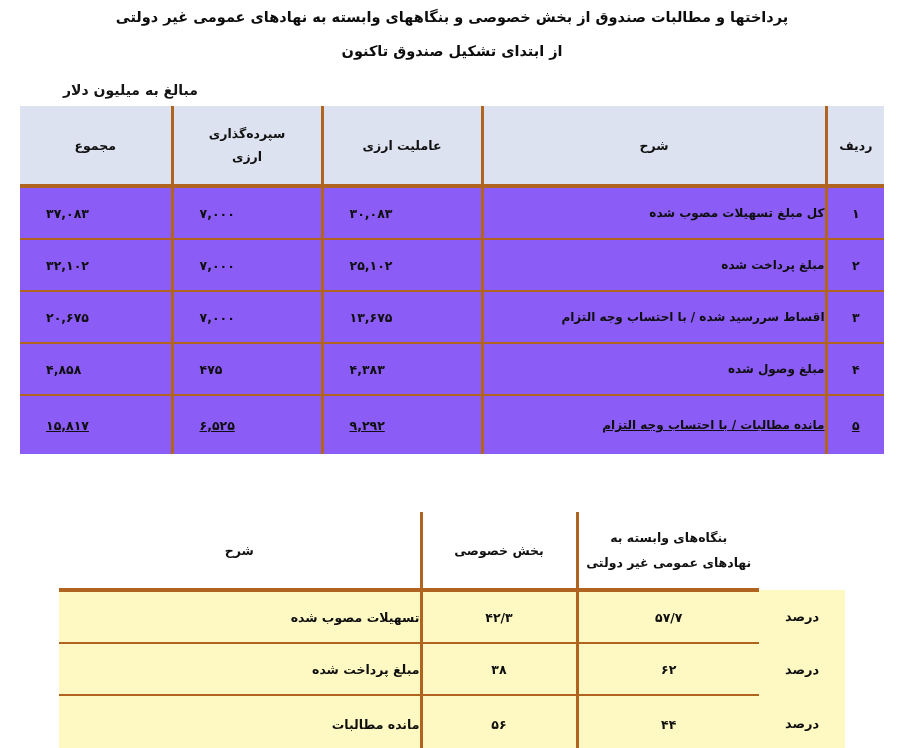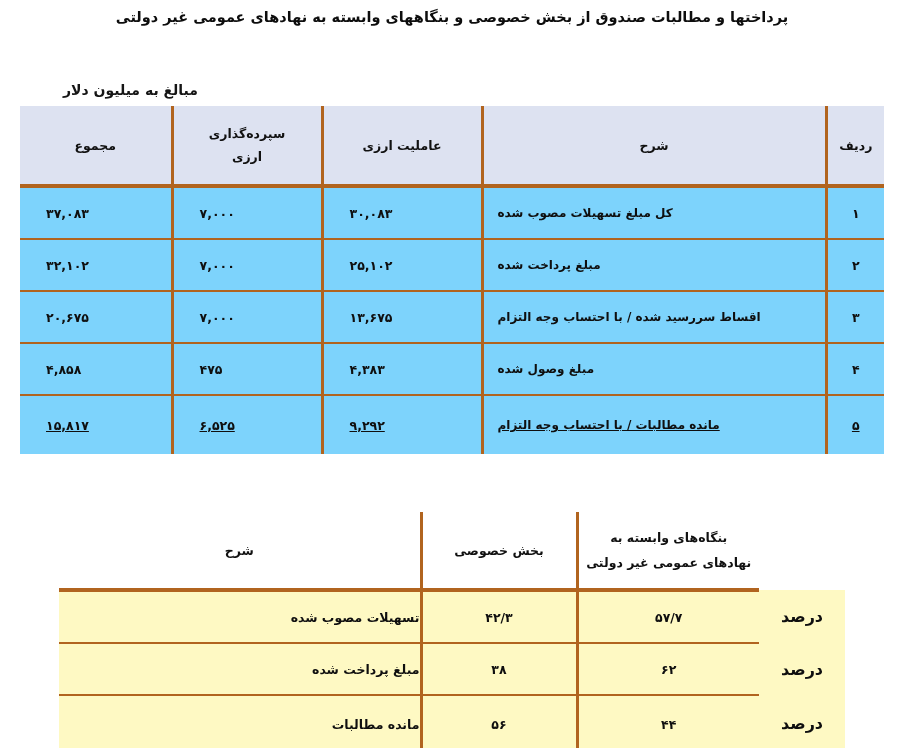--- a/index.html
+++ b/index.html
@@ -88,21 +88,21 @@
   #table-one thead th.col-desc {
     font-size: 12.5px;
   }
   #table-one tbody td {
     height: 50px;
     font-size: 12.5px;
     font-weight: bold;
     color: #0f0f0f;
     border-bottom: 2px solid #b1641f;
     border-left: 3px solid #b1641f;
-    background: #7dd3fc;
+    background: #8b5cf6;
   }
   #table-one tbody tr:last-child td {
     border-bottom: none;
     height: 58px;
     text-decoration: underline;
   }
   #table-one tbody td.col-sum {
     border-left: none;
   }
   #table-one tbody td.col-desc {
@@ -113,21 +113,21 @@
   }
   #table-one tbody td.col-num {
     padding-left: 26px;
     text-align: left;
   }
   #table-one tbody td.col-idx {
     font-size: 12.5px;
   }
   .desc-inner {
     display: block;
-    text-align: left;
+    text-align: right;
     direction: rtl;
     font-size: 12px;
   }
 
   
   .w-idx  { width: 58px;  }
   .w-desc { width: 344px; }
   .w-a    { width: 160px; }
   .w-b    { width: 150px; }
   .w-sum  { width: 152px; }
@@ -171,40 +171,41 @@
     border-left: 3px solid #b1641f;
     background: #fef9c3;
   }
   #table-two tbody tr:last-child td {
     border-bottom: none;
     height: 56px;
   }
   #table-two tbody td.t2-unit {
     border-bottom: none;
     border-left: none;
-    font-size: 16px;
+    font-size: 13px;
     text-align: center;
   }
   #table-two tbody td.t2-desc {
     border-left: none;
     text-align: right;
     padding-left: 22px;
   }
   .t2-w-unit  { width: 86px;  }
   .t2-w-gov   { width: 182px; }
   .t2-w-priv  { width: 156px; }
   .t2-w-desc  { width: 362px; }
 
   .t2-head-multiline span { display: block; }
 </style>
 </head>
 <body>
 
 <div class="title-block">
   <div class="title-line title-line-1">پرداختها و مطالبات صندوق از بخش خصوصی و بنگاههای وابسته به نهادهای عمومی غیر دولتی</div>
+  <div class="title-line title-line-2">از ابتدای تشکیل صندوق تاکنون</div>
 </div>
 
 <div class="units-caption">مبالغ به میلیون دلار</div>
 
 <table class="sheet-table" id="table-one">
   <colgroup>
     <col class="w-idx">
       <col class="w-desc">
       <col class="w-a">
       <col class="w-b">

